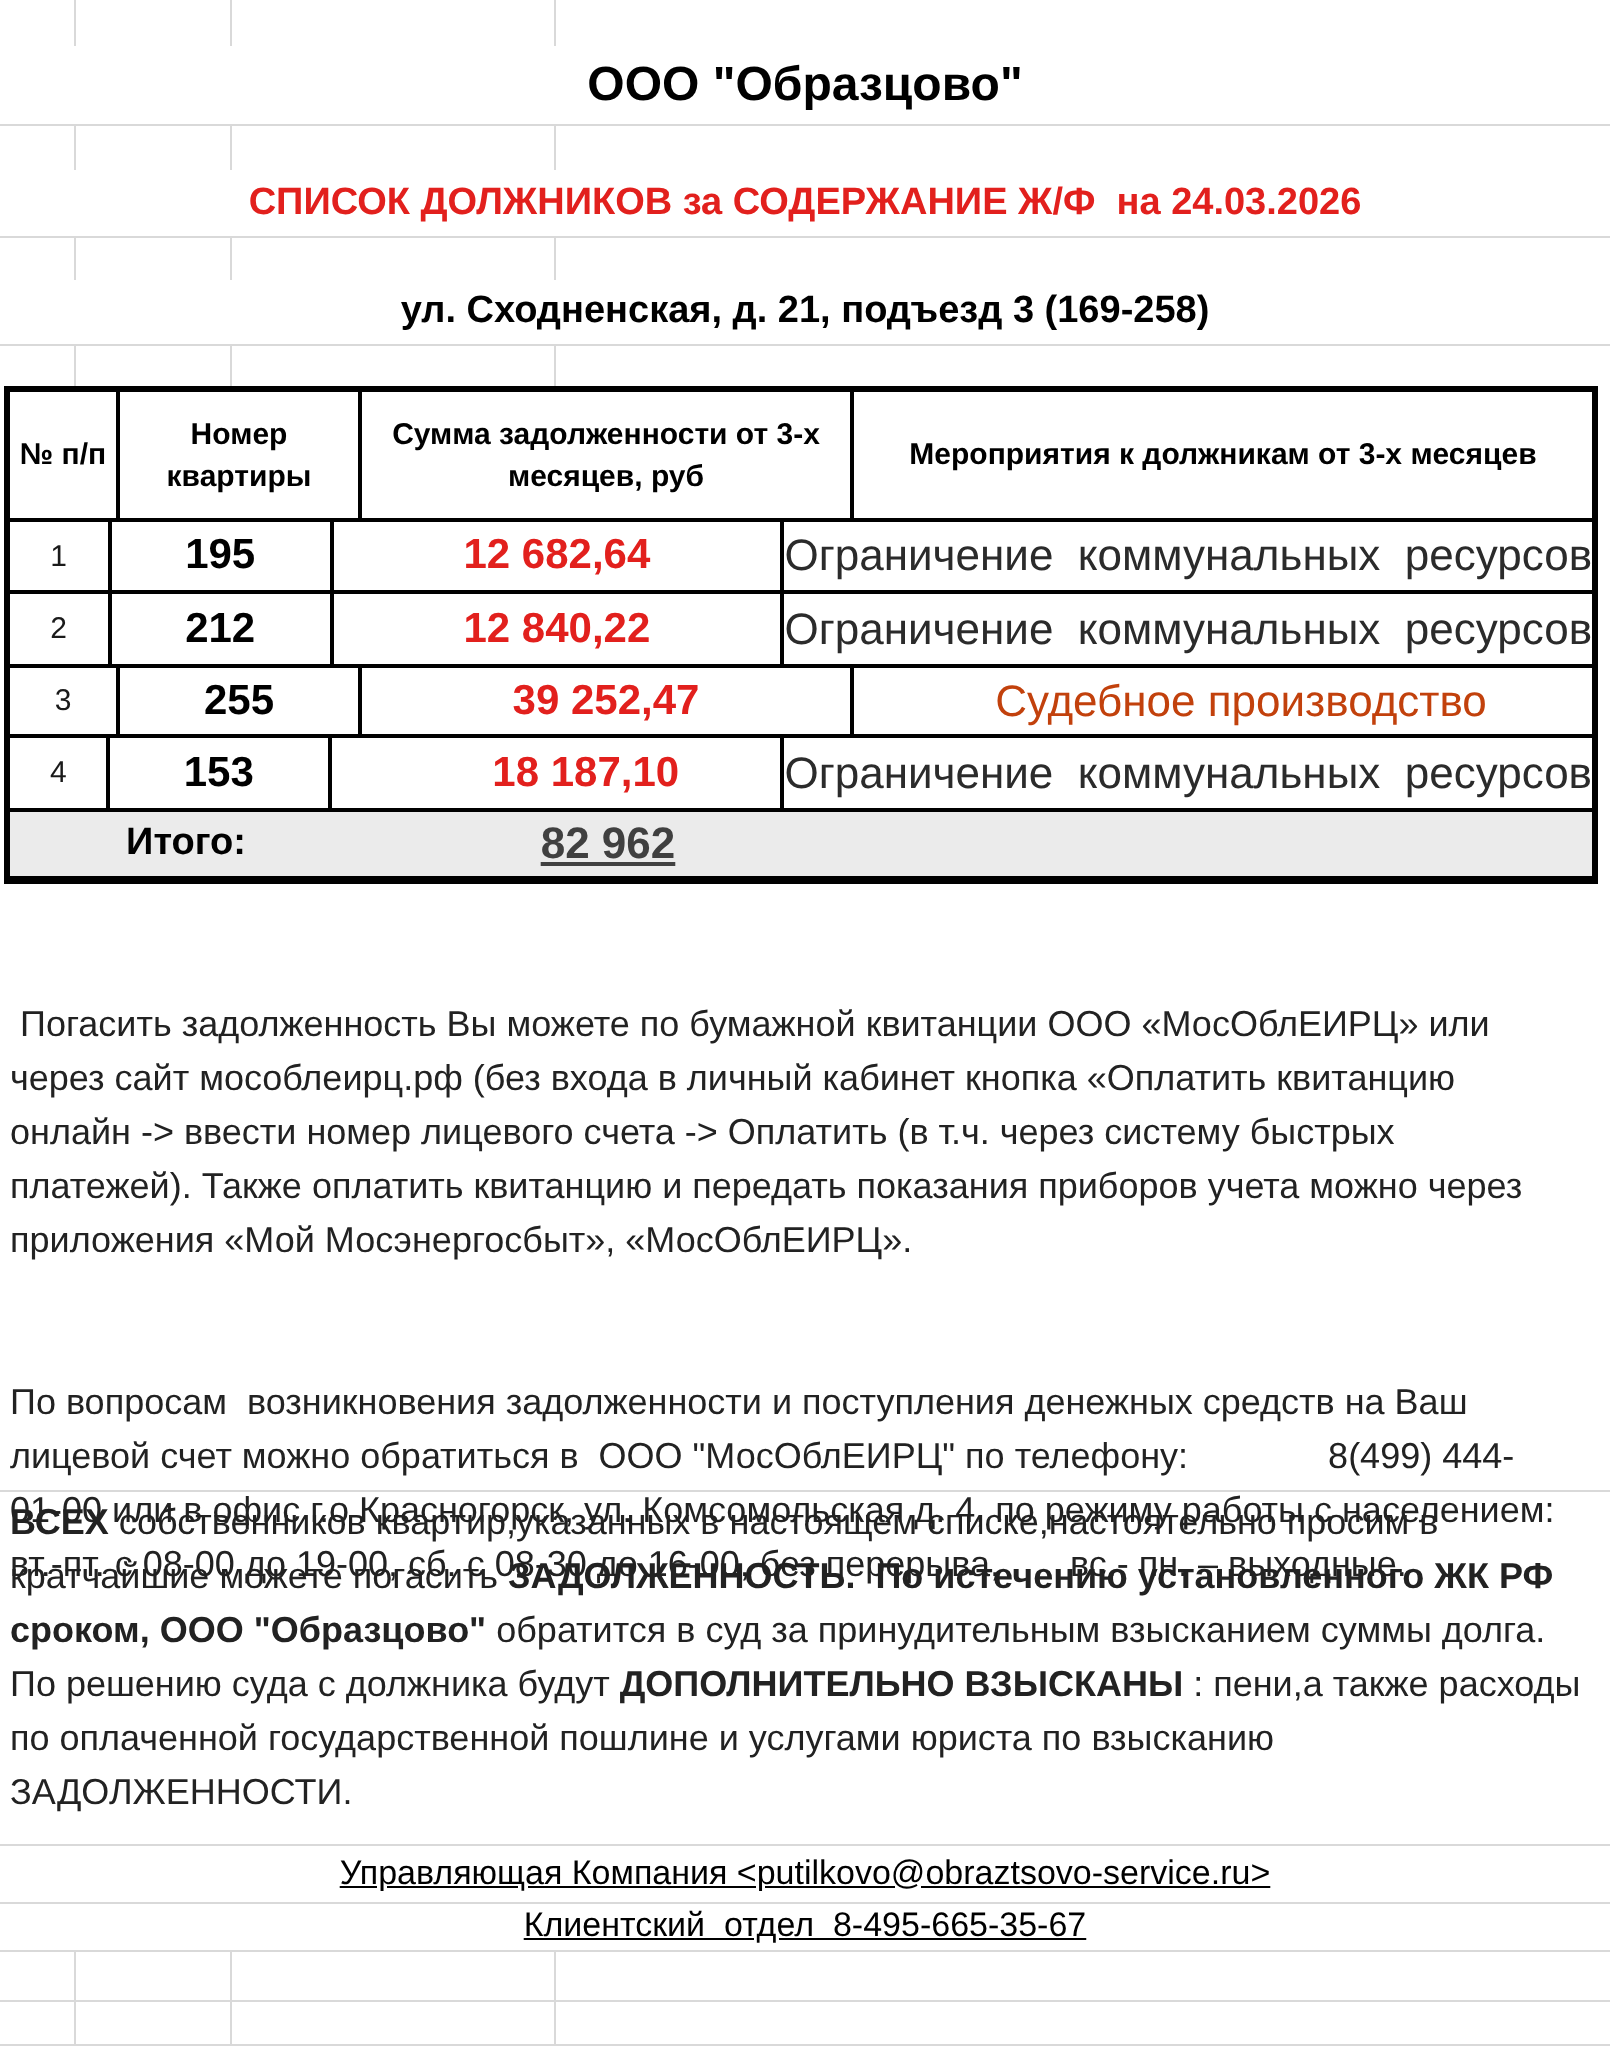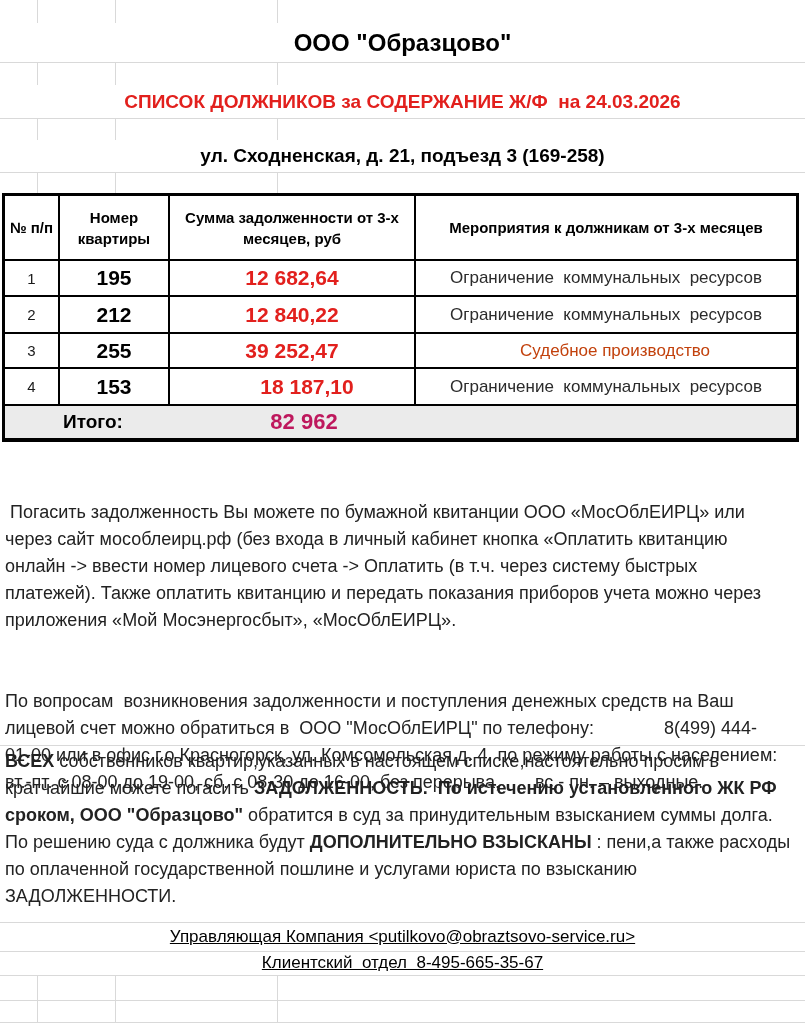--- a/index.html
+++ b/index.html
@@ -22,26 +22,26 @@
     display:flex;align-items:center;justify-content:center;
     font-size:19px;font-weight:bold;color:#000;background:#fff;}
   
   .debt-table{position:absolute;left:2px;top:193px;width:797px;
     border:3px solid #000;border-bottom-width:4px;background:#fff;box-sizing:border-box;}
   .trow{display:flex;border-bottom:2px solid #000;box-sizing:border-box;}
   .trow.last{border-bottom:none;}
   .tcell{box-sizing:border-box;border-right:2px solid #000;
     display:flex;align-items:center;justify-content:center;text-align:center;}
   .tcell.nb{border-right:none;}
-  .c1{width:55px;} .c2{width:110px;} .c3{width:246px;} .c4{flex:1;}
+  .c1{width:55px;} .c2{width:121px;} .c3{width:246px;} .c4{flex:1;}
   .thead{height:65px;font-weight:bold;font-size:15px;color:#000;line-height:21px;}
   .rnum{font-size:15px;color:#1a1a1a;}
   .rapt{font-size:21px;font-weight:bold;color:#000;}
   .rdebt{font-size:21px;font-weight:bold;}
-  .ract{font-size:17px;white-space:pre;}
+  .ract{font-size:22px;white-space:pre;}
   .total-row{background:#ebebeb;height:32px;}
   .total-label{width:176px;display:flex;align-items:center;justify-content:center;
     font-size:19px;font-weight:bold;color:#000;}
   .total-value{width:246px;display:flex;align-items:center;justify-content:center;
     font-size:22px;font-weight:bold;}
   
   .info-block{position:absolute;left:5px;top:445px;width:795px;
     font-size:18px;line-height:27px;white-space:pre-wrap;color:#222;}
   .info-block p{margin:0;}
   .notice-block{position:absolute;left:5px;top:748px;width:795px;
@@ -124,21 +124,21 @@
 
     <div class="trow" style="height:37px">
       <div class="tcell c1 rnum">4</div>
       <div class="tcell c2 rapt">153</div>
       <div class="tcell c3 rdebt" style="color: rgb(226, 32, 29); padding-left: 30px;">18 187,10</div>
       <div class="tcell c4 nb ract" style="color: rgb(43, 43, 43);">Ограничение  коммунальных  ресурсов</div>
     </div>
 
     <div class="trow last total-row" style="background: rgb(235, 235, 235);">
       <div class="total-label">Итого:</div>
-      <div class="total-value" style="color: #be185d;">82 962</div>
+      <div class="total-value" style="color: #404040; text-decoration: underline;">82 962</div>
     </div>
   </div>
 
   <div class="info-block">
     <p> Погасить задолженность Вы можете по бумажной квитанции ООО «МосОблЕИРЦ» или
 через сайт мособлеирц.рф (без входа в личный кабинет кнопка «Оплатить квитанцию
 онлайн -&gt; ввести номер лицевого счета -&gt; Оплатить (в т.ч. через систему быстрых
 платежей). Также оплатить квитанцию и передать показания приборов учета можно через
 приложения «Мой Мосэнергосбыт», «МосОблЕИРЦ».</p>
     <p>По вопросам  возникновения задолженности и поступления денежных средств на Ваш

